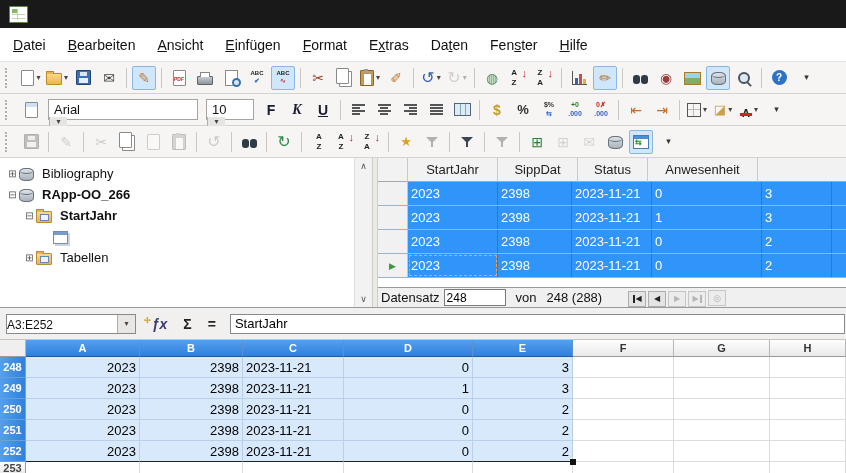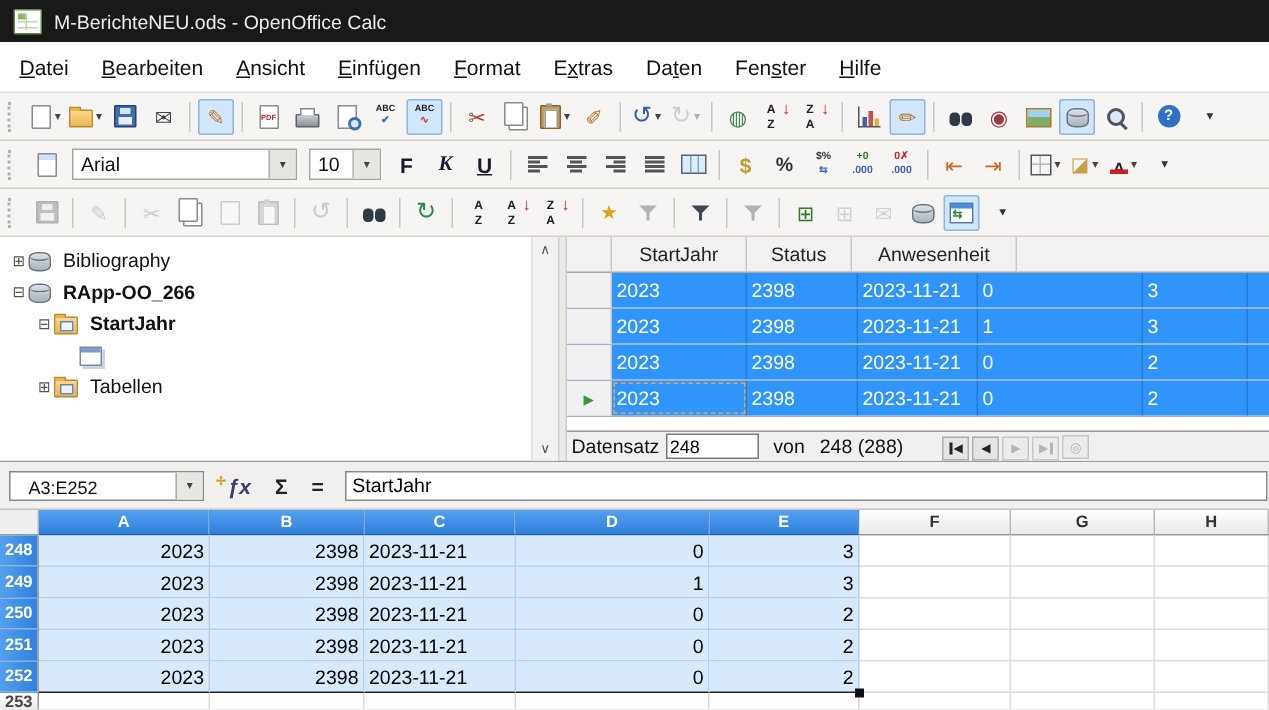--- a/index.html
+++ b/index.html
@@ -21,21 +21,21 @@
   .mitem{padding:0 11px;}
   
   .toolbar{height:31px;background:#f6f5f3;border-bottom:1px solid #d6d2cc;display:flex;align-items:center;padding-left:2px;}
   .grip{width:6px;height:20px;border-left:2px dotted #b3b0ab;margin:0 5px 0 3px;}
   .tsep{width:1px;height:20px;background:#cbc7c1;margin:0 4px;}
   .tbtn{height:24px;min-width:24px;display:inline-flex;align-items:center;justify-content:center;
         margin:0 1px;border:1px solid transparent;border-radius:2px;box-sizing:border-box;}
   .tbtn.on{background:var(--abg);border-color:var(--abd);}
   .tbtn.dis{opacity:.38;filter:grayscale(1);}
   .darr{font-size:8px;color:#444;margin-left:2px;}
-  .combo{height:21px;background:#fff;border:1px solid #a8a5a0;display:inline-flex;align-items:stretch;margin:0 4px;box-sizing:border-box;}
+  .combo{height:21px;background:#fff;border:1px solid #a8a5a0;display:inline-flex;align-items:stretch;margin:0 4px;box-sizing:border-box;flex-direction:column;}
   .cval{flex:1;font-size:13px;padding:2px 0 0 5px;color:#111;}
   .cbtn{width:17px;background:#e7e5e2;border-left:1px solid #b5b2ad;display:flex;align-items:center;justify-content:center;font-size:8px;color:#444;}
   
   .g{font-size:13px;line-height:1;}
   .b{font-weight:bold;} .i{font-style:italic;font-family:"Liberation Serif",serif;font-weight:bold;} .u{text-decoration:underline;font-weight:bold;}
   .ovf{margin-left:3px;}
   .stk{display:inline-flex;flex-direction:column;align-items:center;line-height:1;position:relative;}
   .stk i{font-style:normal;font-size:7px;font-weight:bold;line-height:1.15;}
   .abc i:first-child{font-size:6px;color:#222;}
   .srt i{font-size:8px;color:#222;}
@@ -123,21 +123,21 @@
   .dntotal{margin-right:26px;}
   .nbtn{width:18px;height:16px;margin-right:2px;background:#e4e4e4;border:1px solid #adadad;display:inline-flex;align-items:center;justify-content:center;font-size:8px;color:#222;box-sizing:border-box;}
   .nbtn i{font-style:normal;line-height:1;}
   .nbtn.dis{color:#b5b5b5;border-color:#c6c6c6;background:#ececec;}
   .nbtn.first i{border-left:2px solid currentColor;padding-left:1px;}
   .nbtn.last i{border-right:2px solid currentColor;padding-right:1px;}
   .nbtn.newr{border-radius:0;} .nbtn.newr i{font-size:9px;}
   
   .fbar{height:32px;background:#f2f0ee;border-bottom:1px solid #c8c5c0;display:flex;align-items:center;padding-left:6px;box-sizing:border-box;}
   .namebox{width:130px;height:20px;background:#fff;border:1px solid #8a8a8a;display:flex;align-items:stretch;font-size:12px;box-sizing:border-box;}
-  .nbval{flex:1;padding:3px 0 0 12px;color:#111;}
+  .nbval{flex:1;padding:3px 0 0 0;color:#111;}
   .nbarr{width:17px;background:#e9e7e4;border-left:1px solid #b0ada8;display:flex;align-items:center;justify-content:center;font-size:8px;color:#444;}
   .fbtn{margin:0 8px;font-size:14px;color:#222;font-weight:bold;}
   .fbtn.fx{font-style:italic;color:#3a3a6e;}
   .fbtn.fx::before{content:"✢";color:#d9a21a;font-size:8px;font-style:normal;vertical-align:super;margin-right:1px;}
   .fline{flex:1;height:20px;border:1px solid #8a8a8a;margin:0 1px 0 6px;font-size:13px;padding:0 4px;font-family:inherit;box-sizing:border-box;background:#fff;}
   
   .sheet{position:relative;height:135px;background:#fff;overflow:hidden;}
   .shr{display:flex;height:17px;}
   .shc{background:linear-gradient(#fefefe,#e9e9e9);border-right:1px solid #b6b6b6;border-bottom:1px solid #9a9a9a;
        font-size:11px;font-weight:bold;color:#333;display:flex;align-items:center;justify-content:center;box-sizing:border-box;flex:none;}
@@ -154,21 +154,20 @@
   .scell.selbot{border-bottom:1px solid #222;}
   .a-r{justify-content:flex-end;} .a-l{justify-content:flex-start;}
   .handle{position:absolute;width:6px;height:6px;background:#111;left:570px;top:119px;}
 </style>
 </head>
 <body>
 
 <div class="app">
   <div class="titlebar">
     <span class="ic-calcdoc"></span>
-    <span class="title">M-BerichteNEU.ods - OpenOffice Calc</span>
   </div>
   <div class="menubar" id="menubar">
       <span class="mitem"><u>D</u>atei</span>
       <span class="mitem"><u>B</u>earbeiten</span>
       <span class="mitem"><u>A</u>nsicht</span>
       <span class="mitem"><u>E</u>infügen</span>
       <span class="mitem"><u>F</u>ormat</span>
       <span class="mitem">E<u>x</u>tras</span>
       <span class="mitem">Da<u>t</u>en</span>
       <span class="mitem">Fen<u>s</u>ter</span>
@@ -500,20 +499,21 @@
         <span class="sarr up">∧</span>
         <span class="sarr dn">∨</span>
       </div>
     </div>
     <div class="splitter"></div>
     <div class="dtwrap">
       <div class="dtgrid" id="dtgrid">
           <div class="dthr">
             <span class="dthc dtselc"></span>
             <span class="dthc" style="width: 90px;">StartJahr</span>
+            <span class="dthc" style="width: 80px;">SippDat</span>
             <span class="dthc" style="width: 70px;">Status</span>
             <span class="dthc" style="width: 110px;">Anwesenheit</span>
             <span class="dthc dtfill"></span>
           </div>
           <div class="dtrow">
             <span class="dtrsel"></span>
             <span class="dtc" style="width: 90px;">2023</span>
             <span class="dtc" style="width: 74px;">2398</span>
             <span class="dtc" style="width: 80px;">2023-11-21</span>
             <span class="dtc" style="width: 110px;">0</span>

